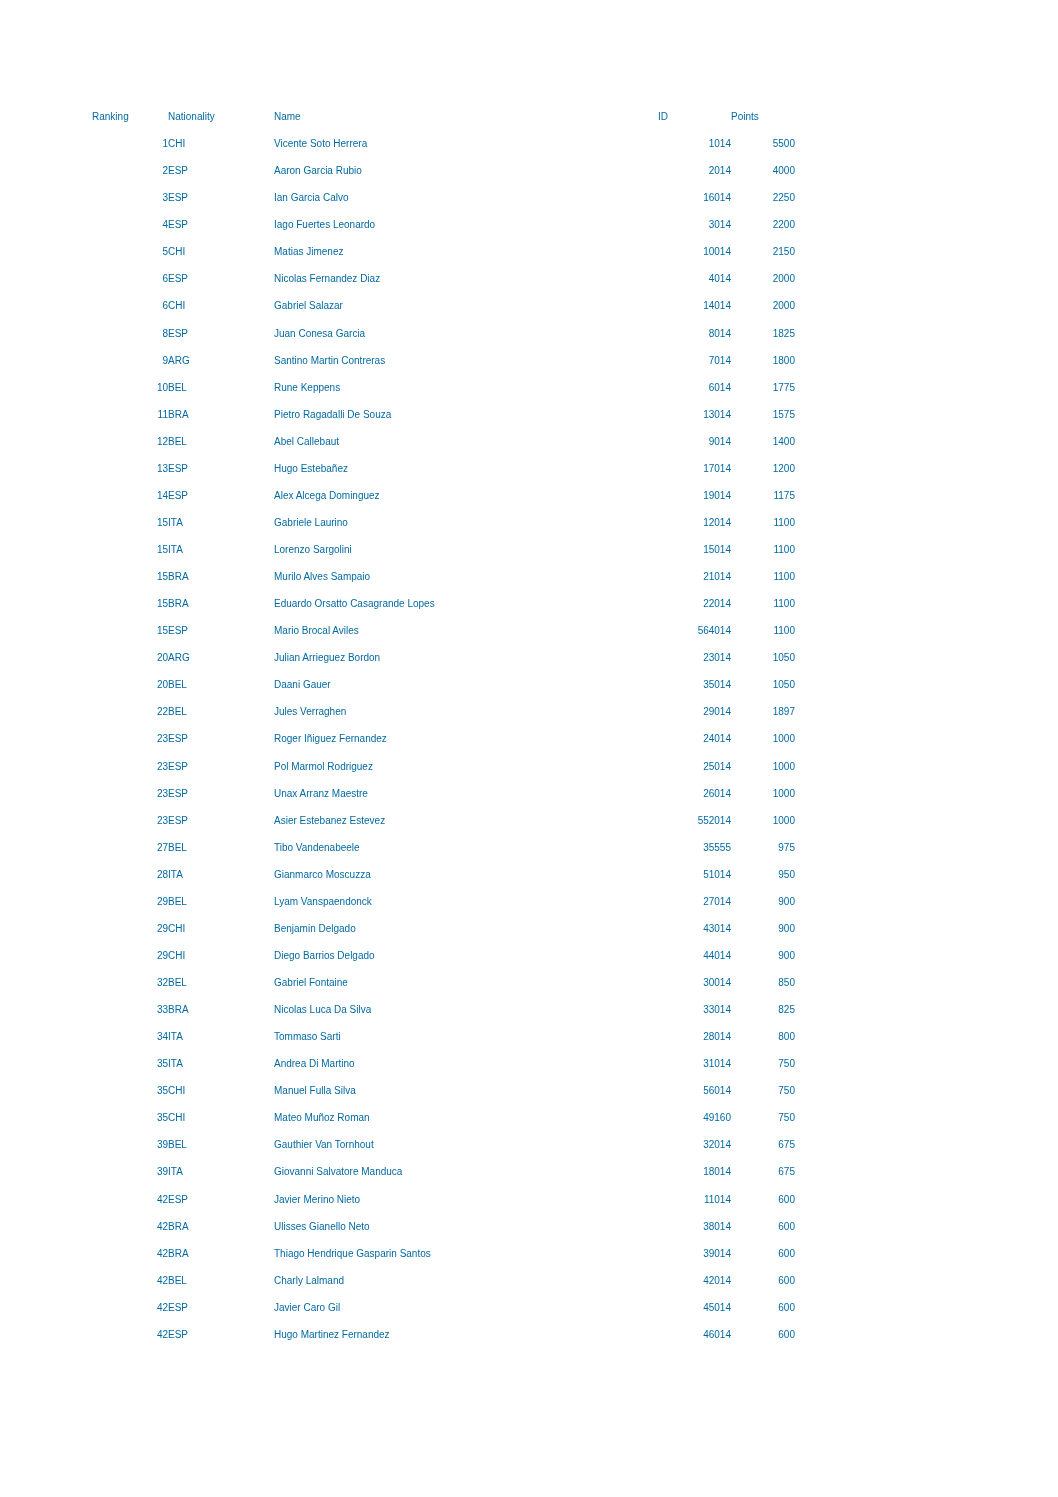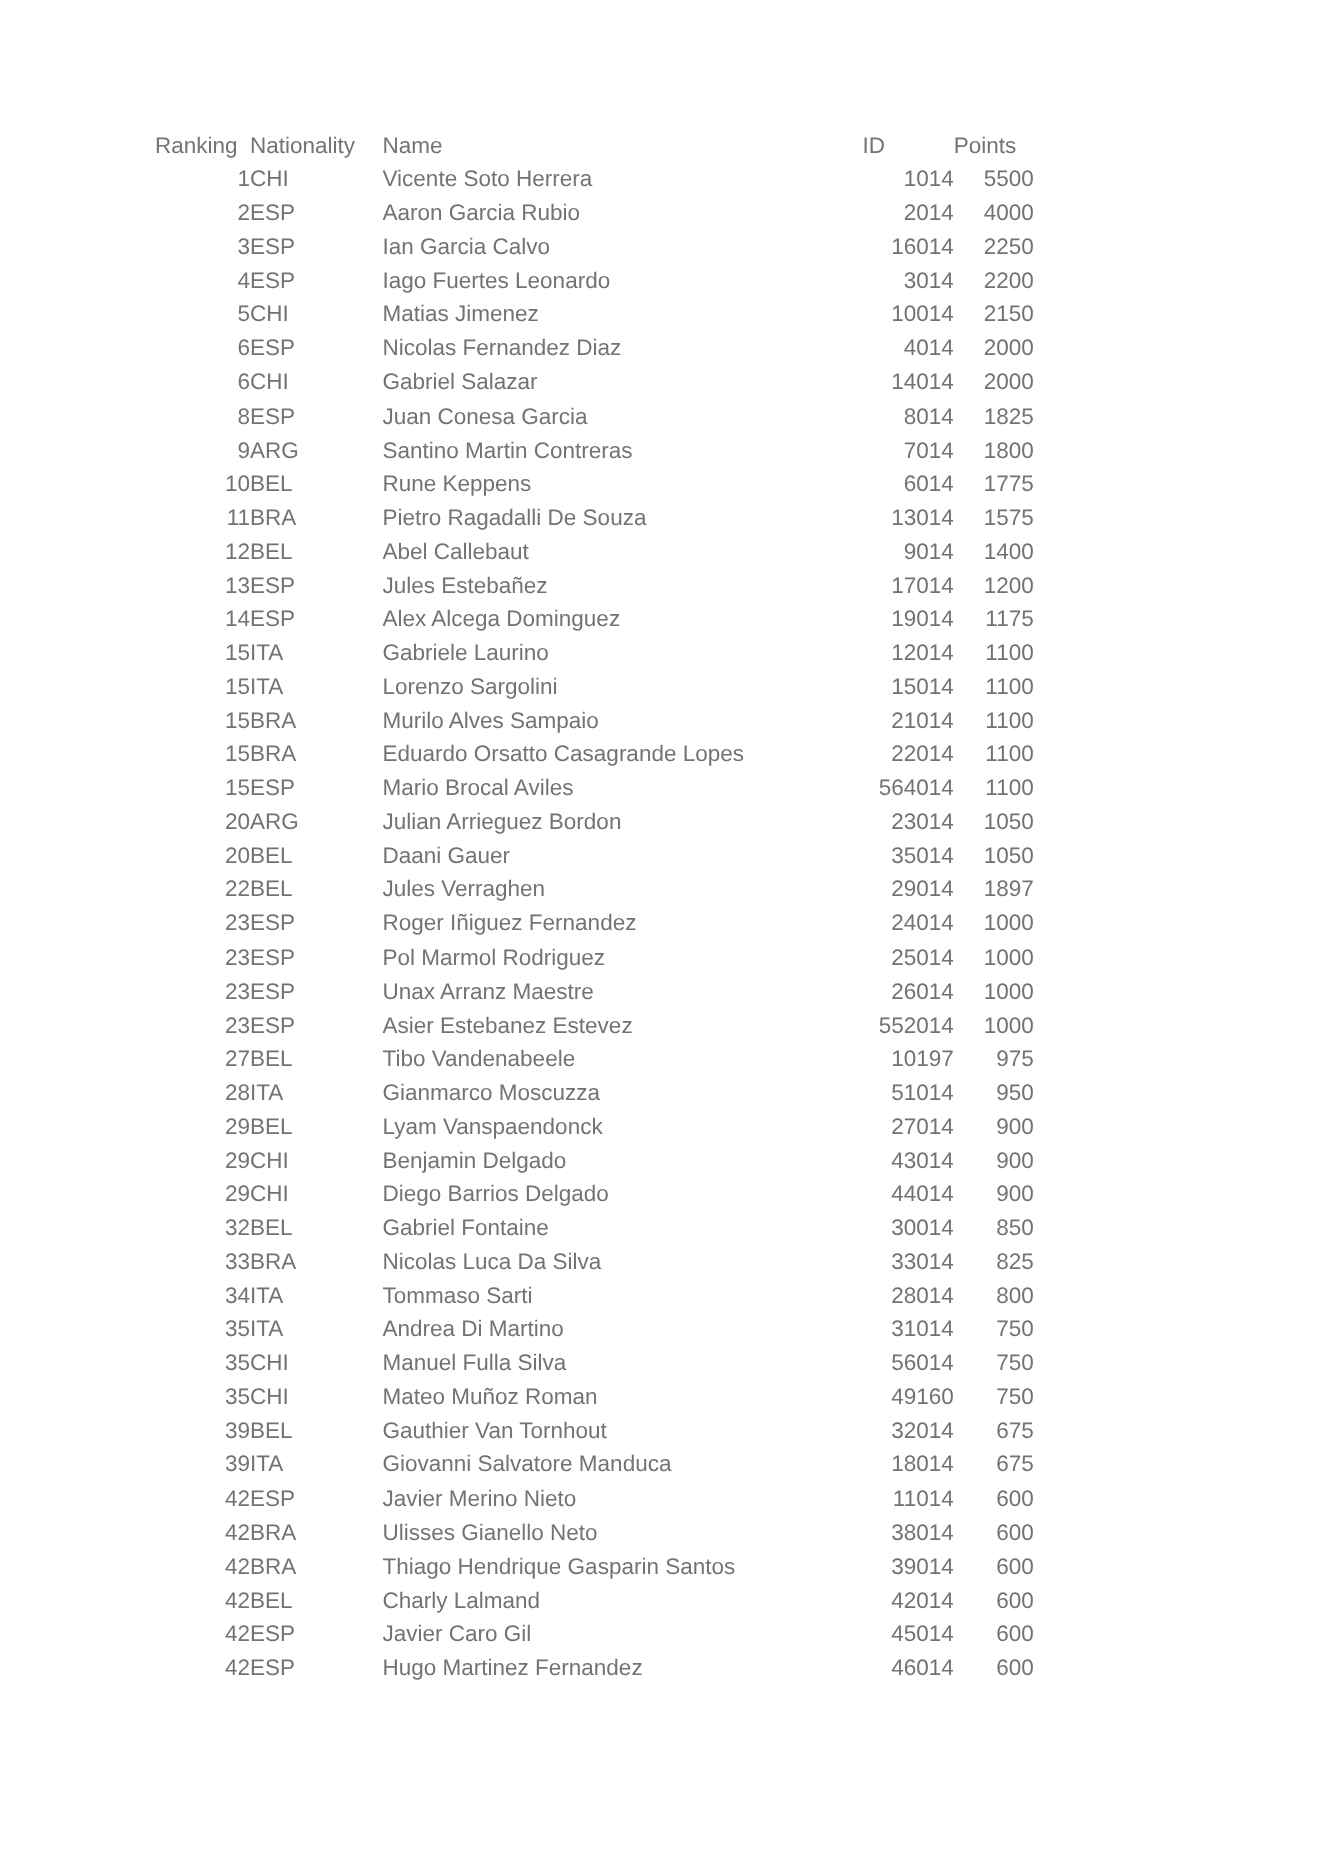--- a/index.html
+++ b/index.html
@@ -16,23 +16,22 @@
     overflow: hidden;
   }
   .sheet {
     position: absolute;
     left: 92px;
     top: 103px;
   }
   table.ranking-table {
     border-collapse: collapse;
     table-layout: fixed;
-    font-size: 18px;
-    color: #737373;
-    margin-left: 32px;
+    font-size: 10px;
+    color: #0369a1;
   }
   table.ranking-table th,
   table.ranking-table td {
     height: 27.06px;
     line-height: 27.06px;
     font-weight: 400;
     white-space: nowrap;
     overflow: hidden;
     box-sizing: border-box;
     padding: 0;
@@ -149,21 +148,21 @@
         <tr>
           <td class="num col-ranking">12</td>
           <td class="txt col-nationality">BEL</td>
           <td class="txt col-name">Abel Callebaut</td>
           <td class="num col-id">9014</td>
           <td class="num col-points">1400</td>
         </tr>
         <tr>
           <td class="num col-ranking">13</td>
           <td class="txt col-nationality">ESP</td>
-          <td class="txt col-name">Jules Estebañez</td>
+          <td class="txt col-name">Hugo Estebañez</td>
           <td class="num col-id">17014</td>
           <td class="num col-points">1200</td>
         </tr>
         <tr>
           <td class="num col-ranking">14</td>
           <td class="txt col-nationality">ESP</td>
           <td class="txt col-name">Alex Alcega Dominguez</td>
           <td class="num col-id">19014</td>
           <td class="num col-points">1175</td>
         </tr>
@@ -248,21 +247,21 @@
           <td class="num col-ranking">23</td>
           <td class="txt col-nationality">ESP</td>
           <td class="txt col-name">Asier Estebanez Estevez</td>
           <td class="num col-id">552014</td>
           <td class="num col-points">1000</td>
         </tr>
         <tr>
           <td class="num col-ranking">27</td>
           <td class="txt col-nationality">BEL</td>
           <td class="txt col-name">Tibo Vandenabeele</td>
-          <td class="num col-id">10197</td>
+          <td class="num col-id">35555</td>
           <td class="num col-points">975</td>
         </tr>
         <tr>
           <td class="num col-ranking">28</td>
           <td class="txt col-nationality">ITA</td>
           <td class="txt col-name">Gianmarco Moscuzza</td>
           <td class="num col-id">51014</td>
           <td class="num col-points">950</td>
         </tr>
         <tr>

